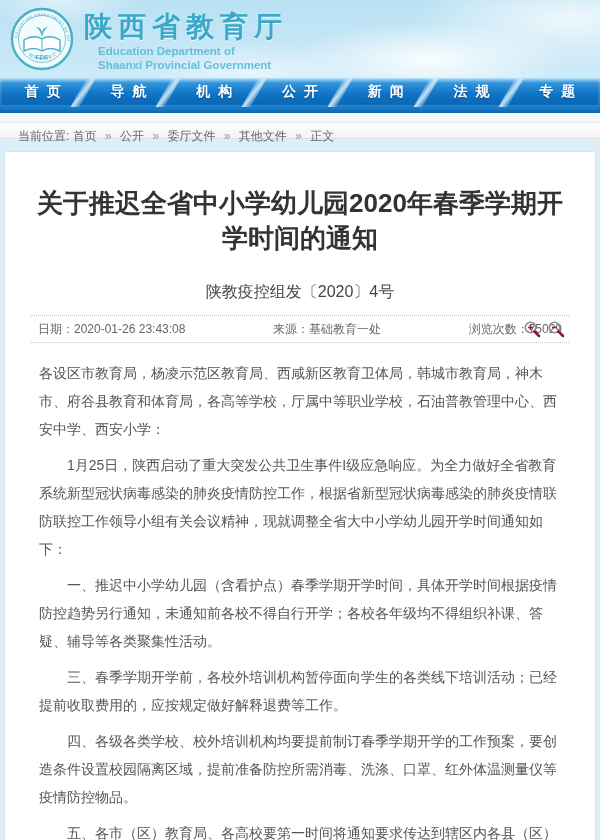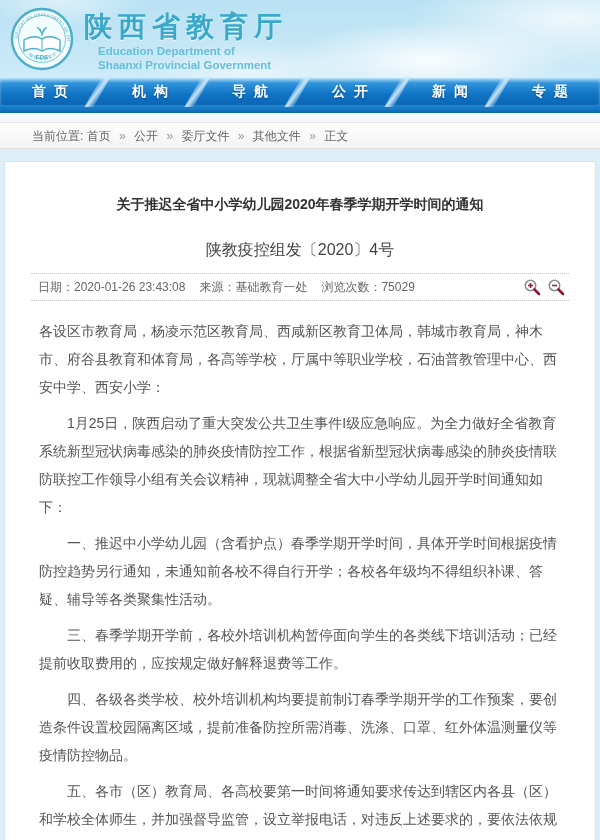--- a/index.html
+++ b/index.html
@@ -46,43 +46,43 @@
   .tab:not(:first-child)::before {
     content:""; position:absolute; left:-7px; top:-1px; height:30px; width:9px;
     background:linear-gradient(100deg, rgba(255,255,255,.05), rgba(206,233,250,.95) 50%, rgba(110,170,220,.25));
     transform:skewX(-30deg);
   }
   .nav-strip { height:8px; background:linear-gradient(180deg,#1e86d2,#0d67b3); }
 
   
   .gap1 { height:9px; background:#f2f9fd; }
   .breadcrumb {
-    height:27px; line-height:26px; padding-left:32px;
+    height:17px; line-height:26px; padding-left:18px;
     background:linear-gradient(#fefefe,#f3f3f3);
     border-top:1px solid #e9e9e9; border-bottom:1px solid #dedede;
     font-size:12px; color:#666;
   }
   .breadcrumb .crumb { cursor:pointer; }
   .breadcrumb .sep { margin:0 5px; color:#999; }
 
   
   .panel {
     margin:12px 4px 0; min-height:690px;
     background:#fff; border:1px solid #d3e4f0;
     padding:0 26px;
   }
   .article-title {
     margin-top:34px; text-align:center;
-    font-size:14px; font-weight:bold; color:#333;
+    font-size:26px; font-weight:bold; color:#333;
   }
   .doc-number { margin-top:26px; text-align:center; font-size:16px; color:#444; }
   .meta-row {
     margin-top:12px; height:28px; position:relative;
     border-top:1px dotted #c3c3c3; border-bottom:1px dotted #c3c3c3;
-    display:flex; align-items:center; justify-content:flex-start;
+    display:flex; align-items:center; justify-content:space-between;
     font-size:12px; color:#666;
   }
   .meta-row .seg { margin:0 7px; white-space:nowrap; }
   .zoom-icons { position:absolute; right:4px; top:0; height:100%; display:flex; align-items:center; }
   .zoom-btn { width:18px; height:18px; margin-left:6px; cursor:pointer; background:none; border:none; padding:0; }
 
   
   .body-text { margin-top:16px; font-size:14px; color:#555; line-height:28px; }
   .para { margin:8px; text-indent:2em; }
   .para.salutation { text-indent:0; }
@@ -114,30 +114,33 @@
     <div>Education Department of</div>
     <div>Shaanxi Provincial Government</div>
   </div>
 </div>
 
 <div class="nav">
   <div class="tab">
       <span>首页</span>
     </div>
   <div class="tab">
-      <span>机构</span>
+      <span>导航</span>
     </div>
   <div class="tab">
-      <span>导航</span>
+      <span>机构</span>
     </div>
   <div class="tab">
       <span>公开</span>
     </div>
   <div class="tab">
       <span>新闻</span>
+    </div>
+  <div class="tab">
+      <span>法规</span>
     </div>
   <div class="tab">
       <span>专题</span>
     </div>
 </div>
 <div class="nav-strip"></div>
 
 <div class="gap1"></div>
 <div class="breadcrumb">
   <span>当前位置:</span>

